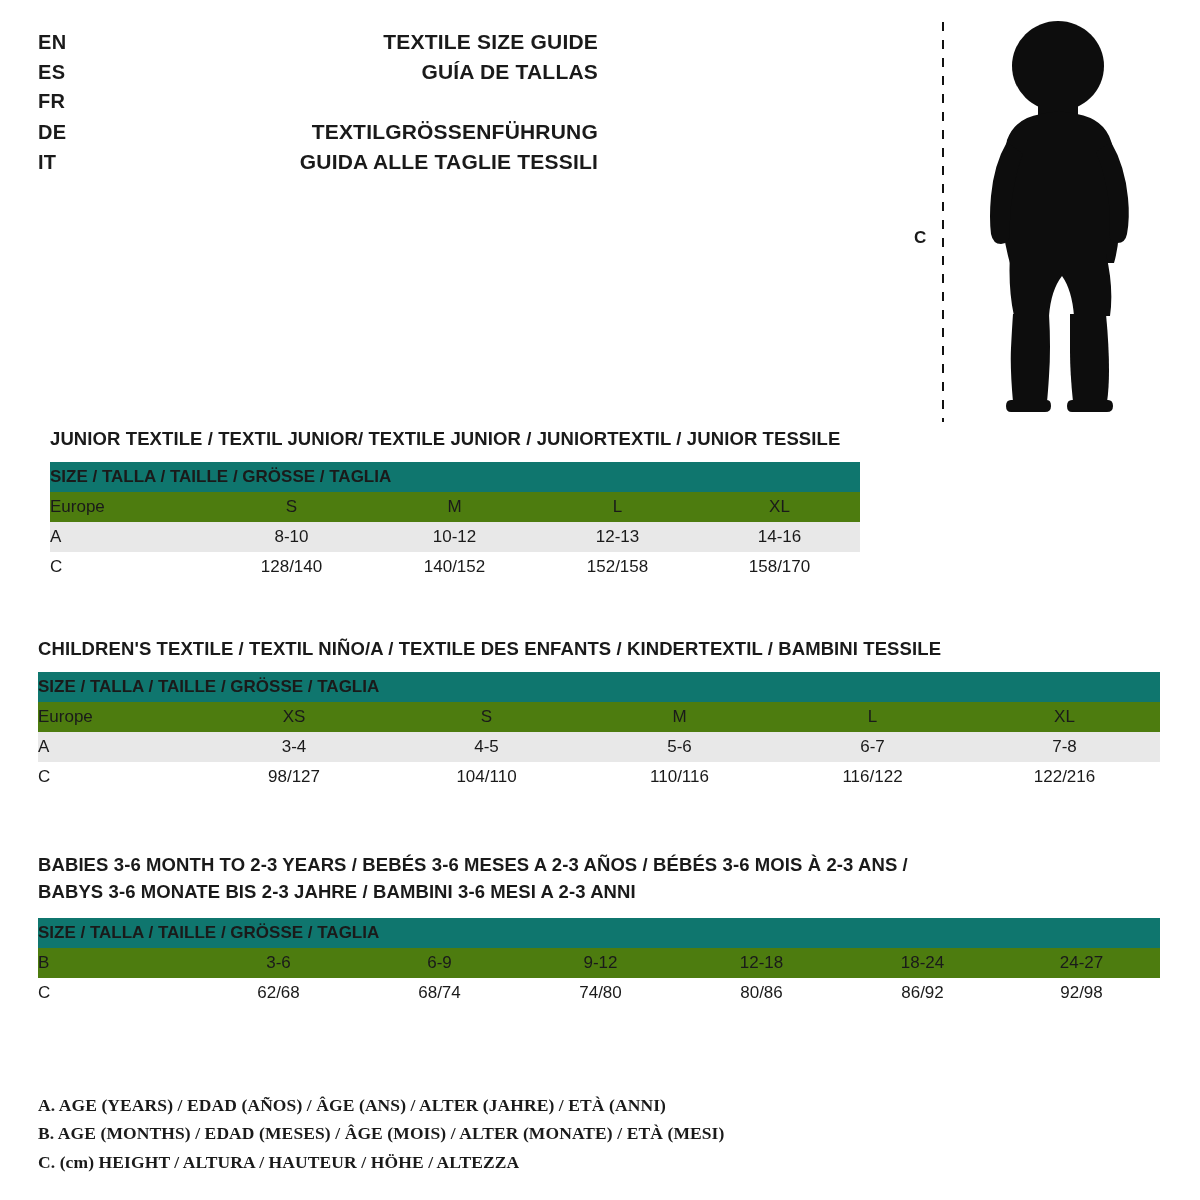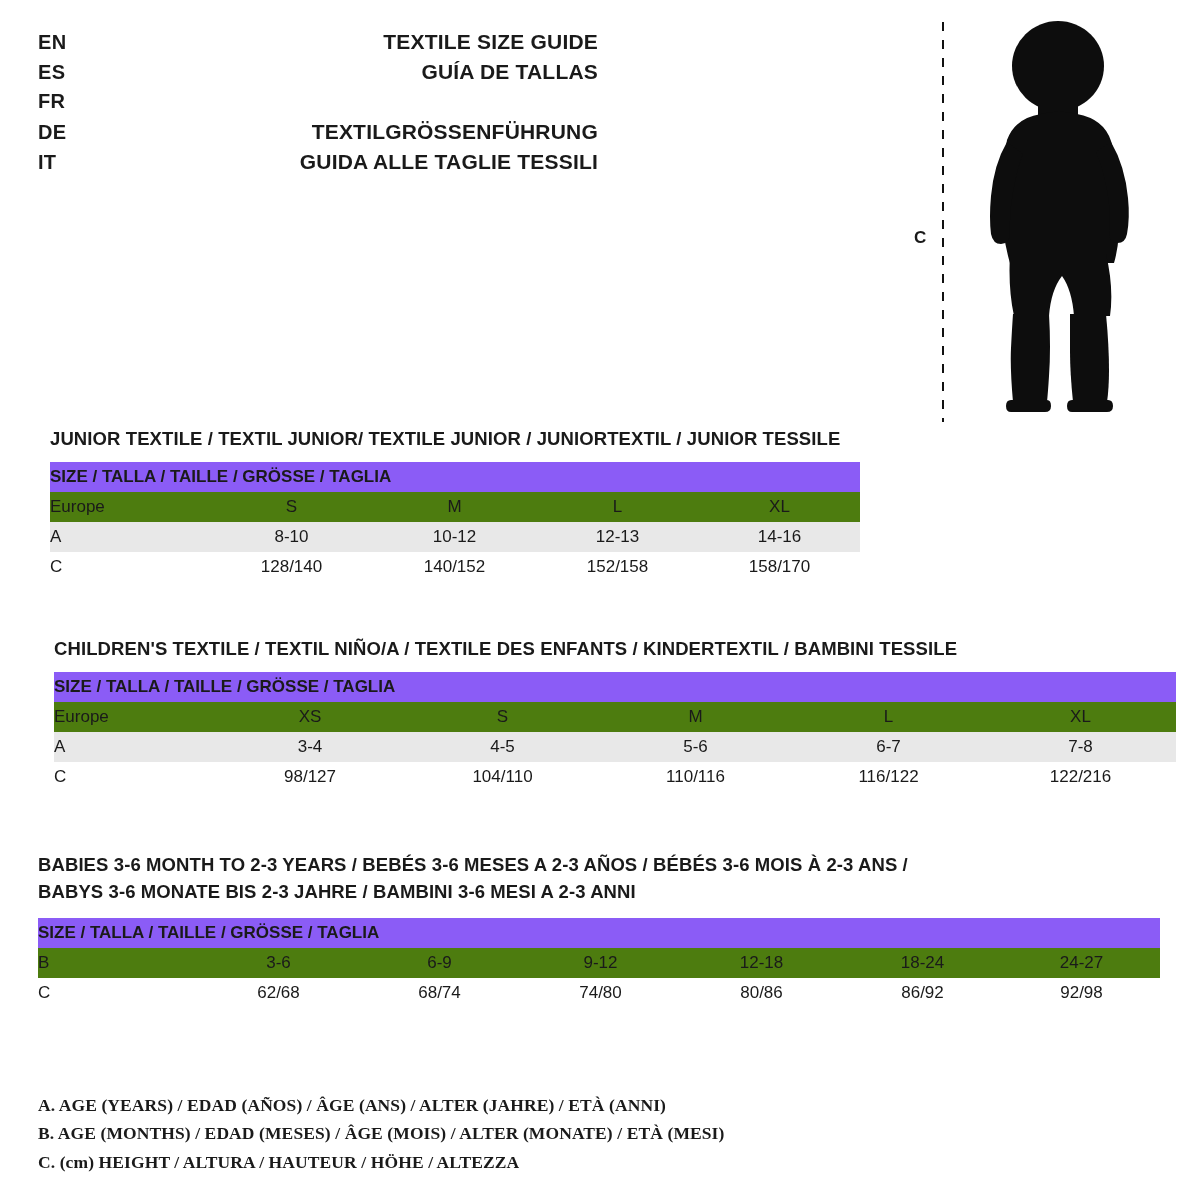--- a/index.html
+++ b/index.html
@@ -90,21 +90,21 @@
   table.size-table {
     border-collapse: collapse;
     font-size: 17px;
   }
   table.size-table td {
     height: 30px;
     padding: 0;
     vertical-align: middle;
   }
   .hdr-row td {
-    background: #8b5cf6;
+    background: #0f766e;
     font-weight: 700;
     font-size: 17px;
     margin-top: 23px;
   }
   .row-light td { background: #4d7c0f; }
   .row-white td { background: #ffffff; }
   .row-mid td   { background: #e8e8e8; }
   .cell-label {
     padding-left: 8px;
     text-align: left;
@@ -125,21 +125,21 @@
   }
   .legend-line {
     font-size: 17.5px;
     font-weight: 700;
     line-height: 1.62;
     letter-spacing: 0.1px;
   }
 
   
   #junior-block   { position: absolute; top: 428px;  left: 12px; }
-  #children-block { position: absolute; top: 638px;  left: 16px; }
+  #children-block { position: absolute; top: 638px;  left: 0; }
   #babies-block   { position: absolute; top: 852px;  left: 0; }
 </style>
 </head>
 <body>
 
 <div class="page">
 
   <div class="lang-block">
     <div class="lang-row">
       <div class="lang-code">EN</div>

